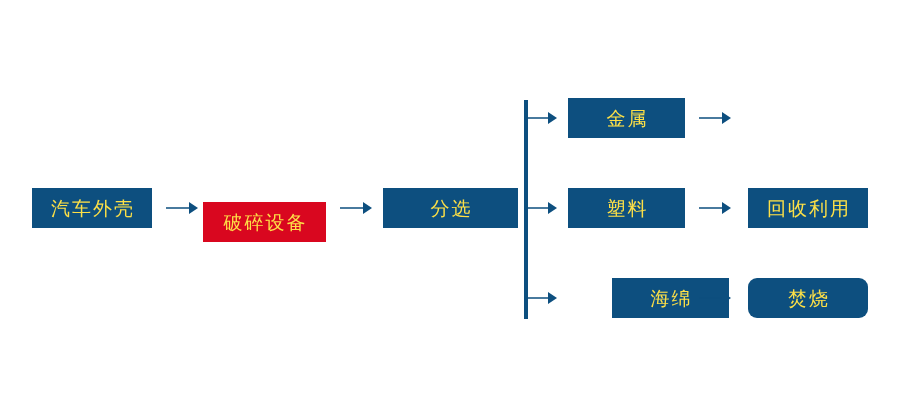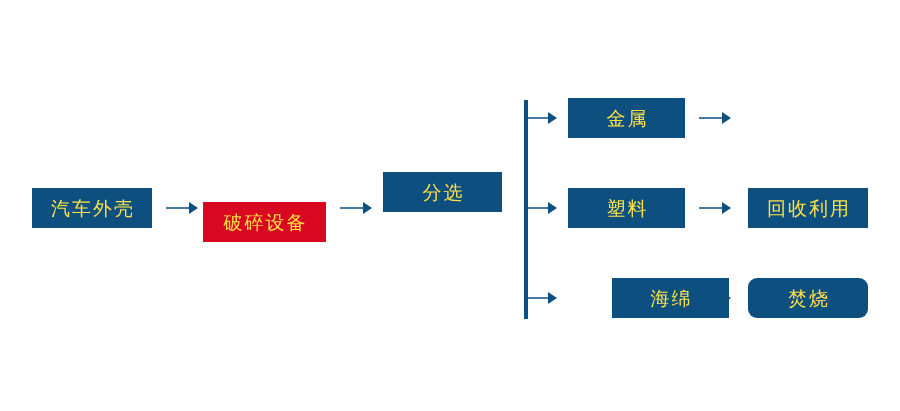--- a/index.html
+++ b/index.html
@@ -61,21 +61,21 @@
   </div>
 
   <div class="node red" style="left:203px; top:188px; width:123px; height:40px;">破碎设备</div>
 
   <div class="arrow" style="left:340px; top:198px; width:32px; height:20px;">
     <svg width="32" height="20" viewBox="0 0 32 20">
       <path d="M0 9.2 H23 V4 L32 10 L23 16 V10.8 H0 Z" fill="#0d4f7f"></path>
     </svg>
   </div>
 
-  <div class="node blue" style="left:383px; top:172px; width:119px; height:40px;">分选</div>
+  <div class="node blue" style="left:383px; top:188px; width:135px; height:40px;">分选</div>
 
   <div class="branch-line" style="left:524px; top:100px; width:4px; height:219px;"></div>
 
   <div class="arrow" style="left:527px; top:108px; width:30px; height:20px;">
     <svg width="30" height="20" viewBox="0 0 30 20">
       <path d="M0 9.2 H21 V4 L30 10 L21 16 V10.8 H0 Z" fill="#0d4f7f"></path>
     </svg>
   </div>
 
   <div class="node blue" style="left:568px; top:98px; width:117px; height:40px;">金属</div>

